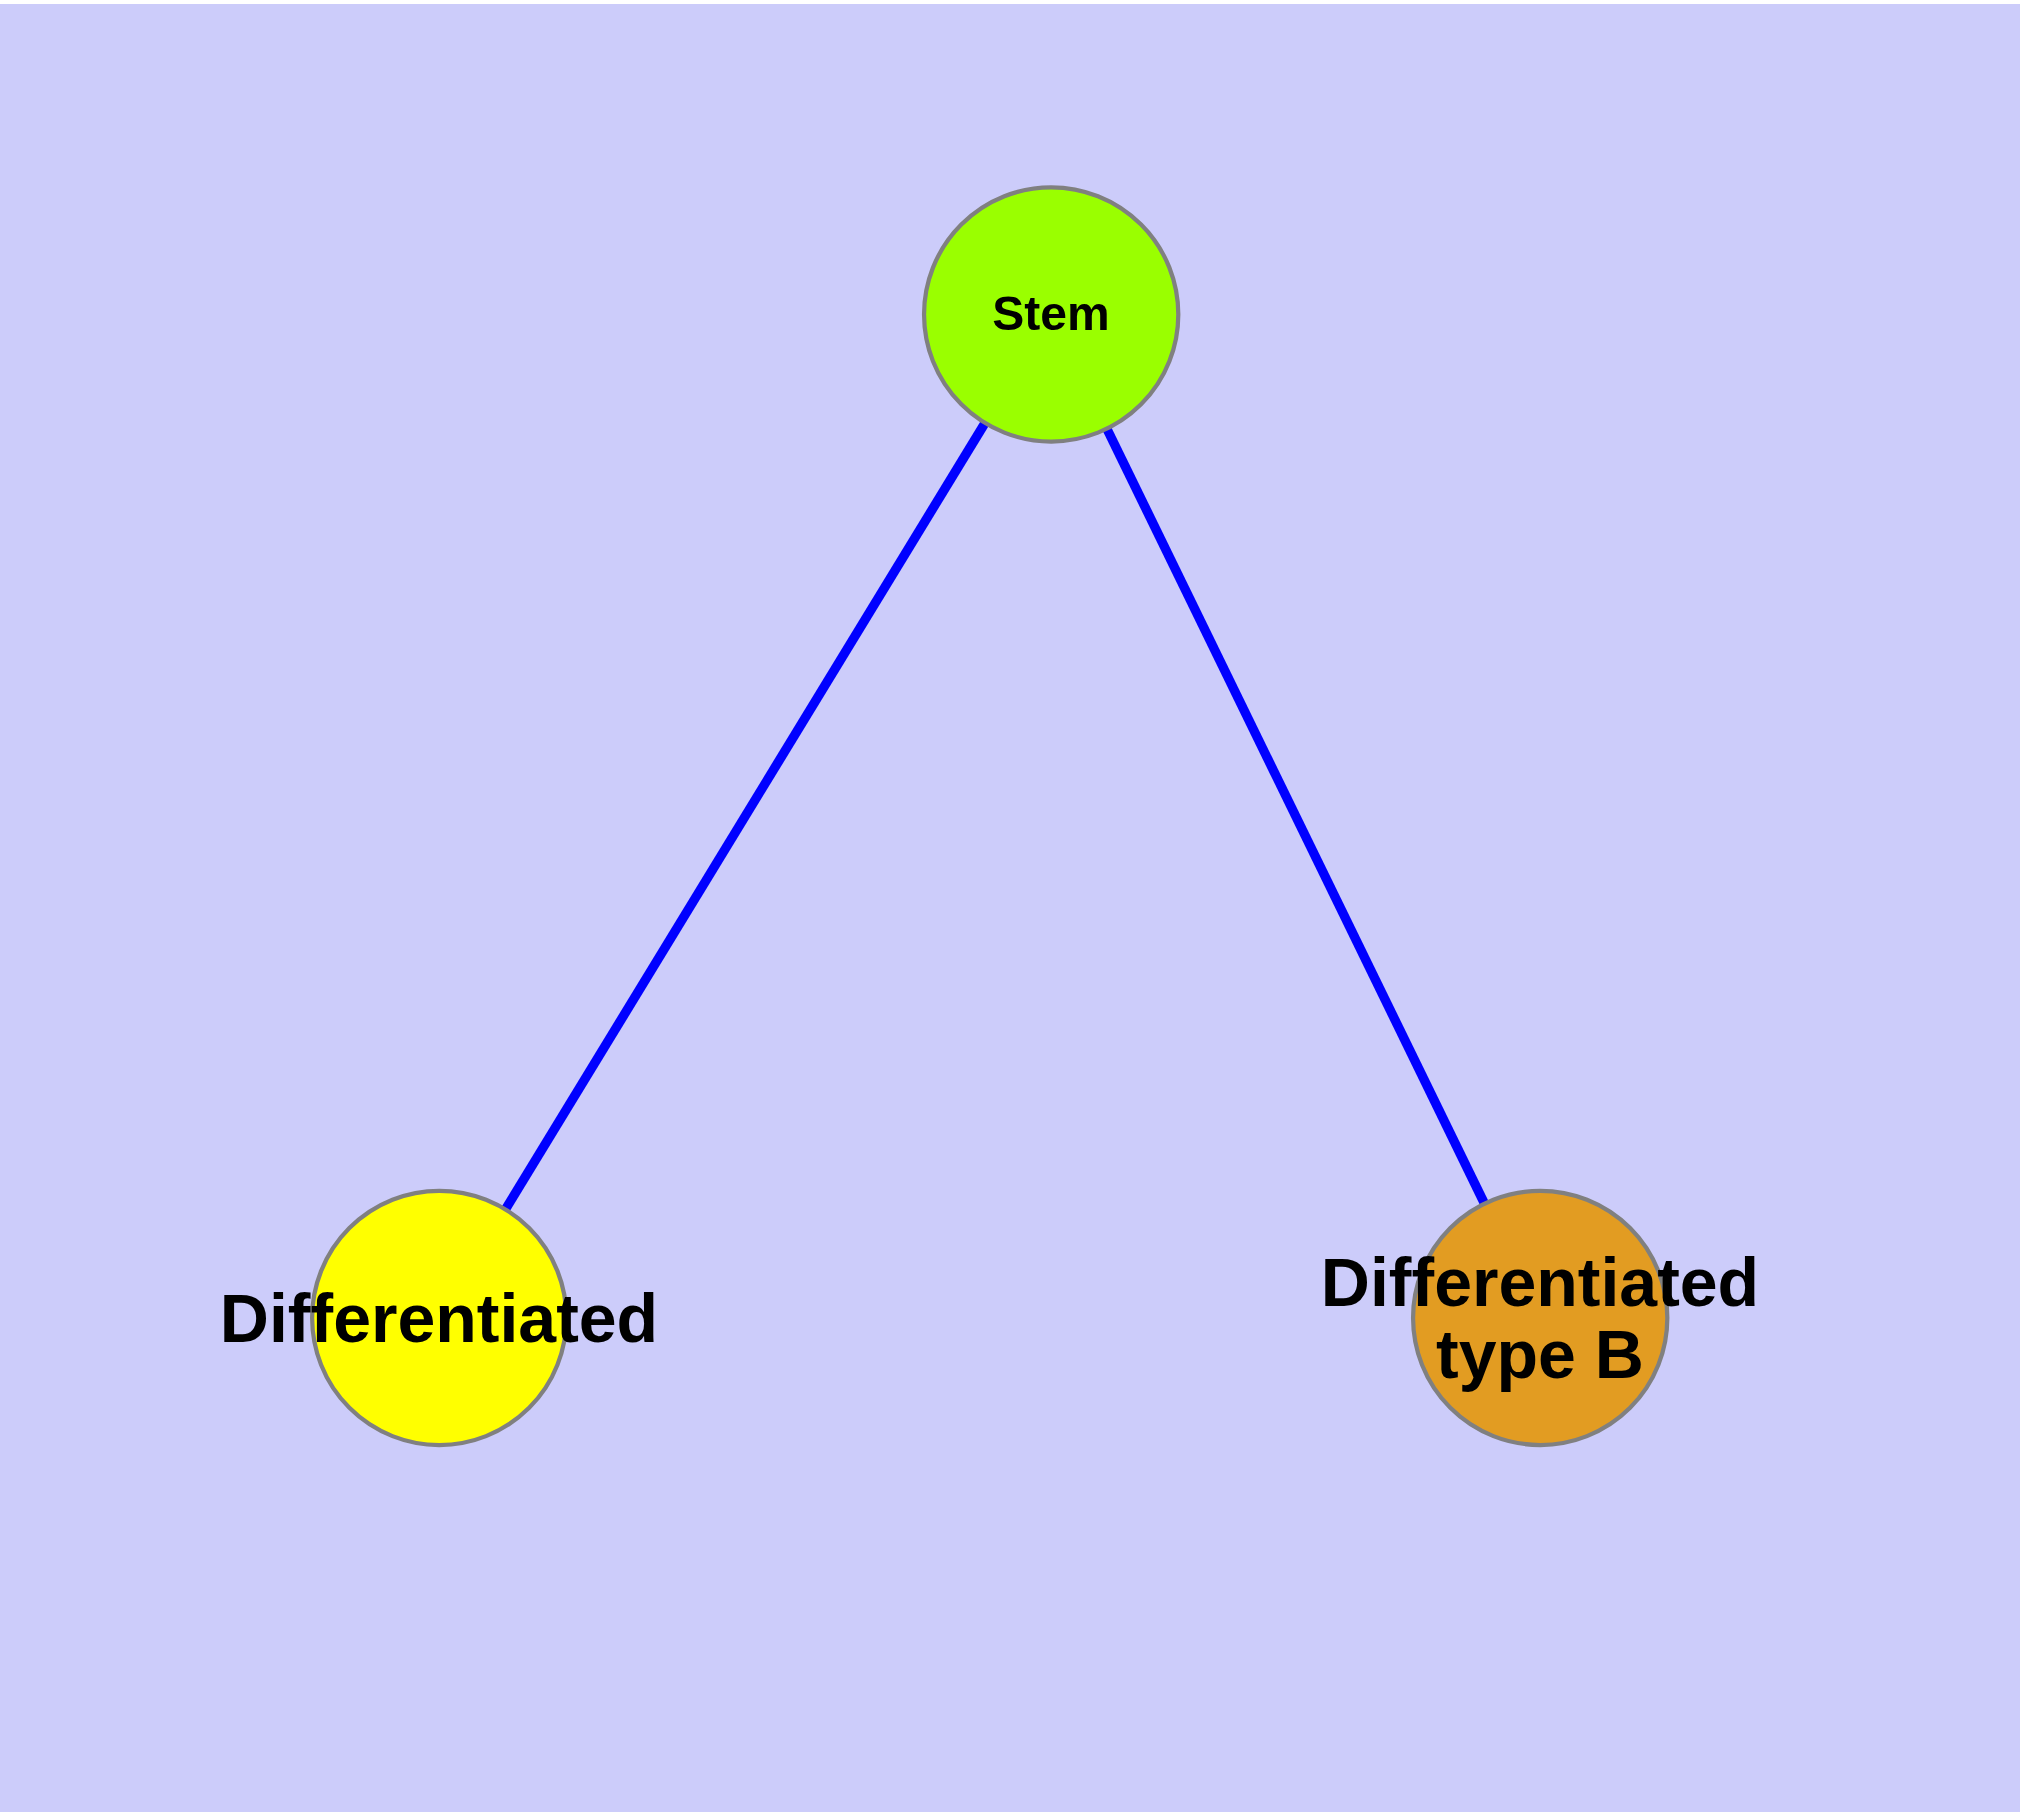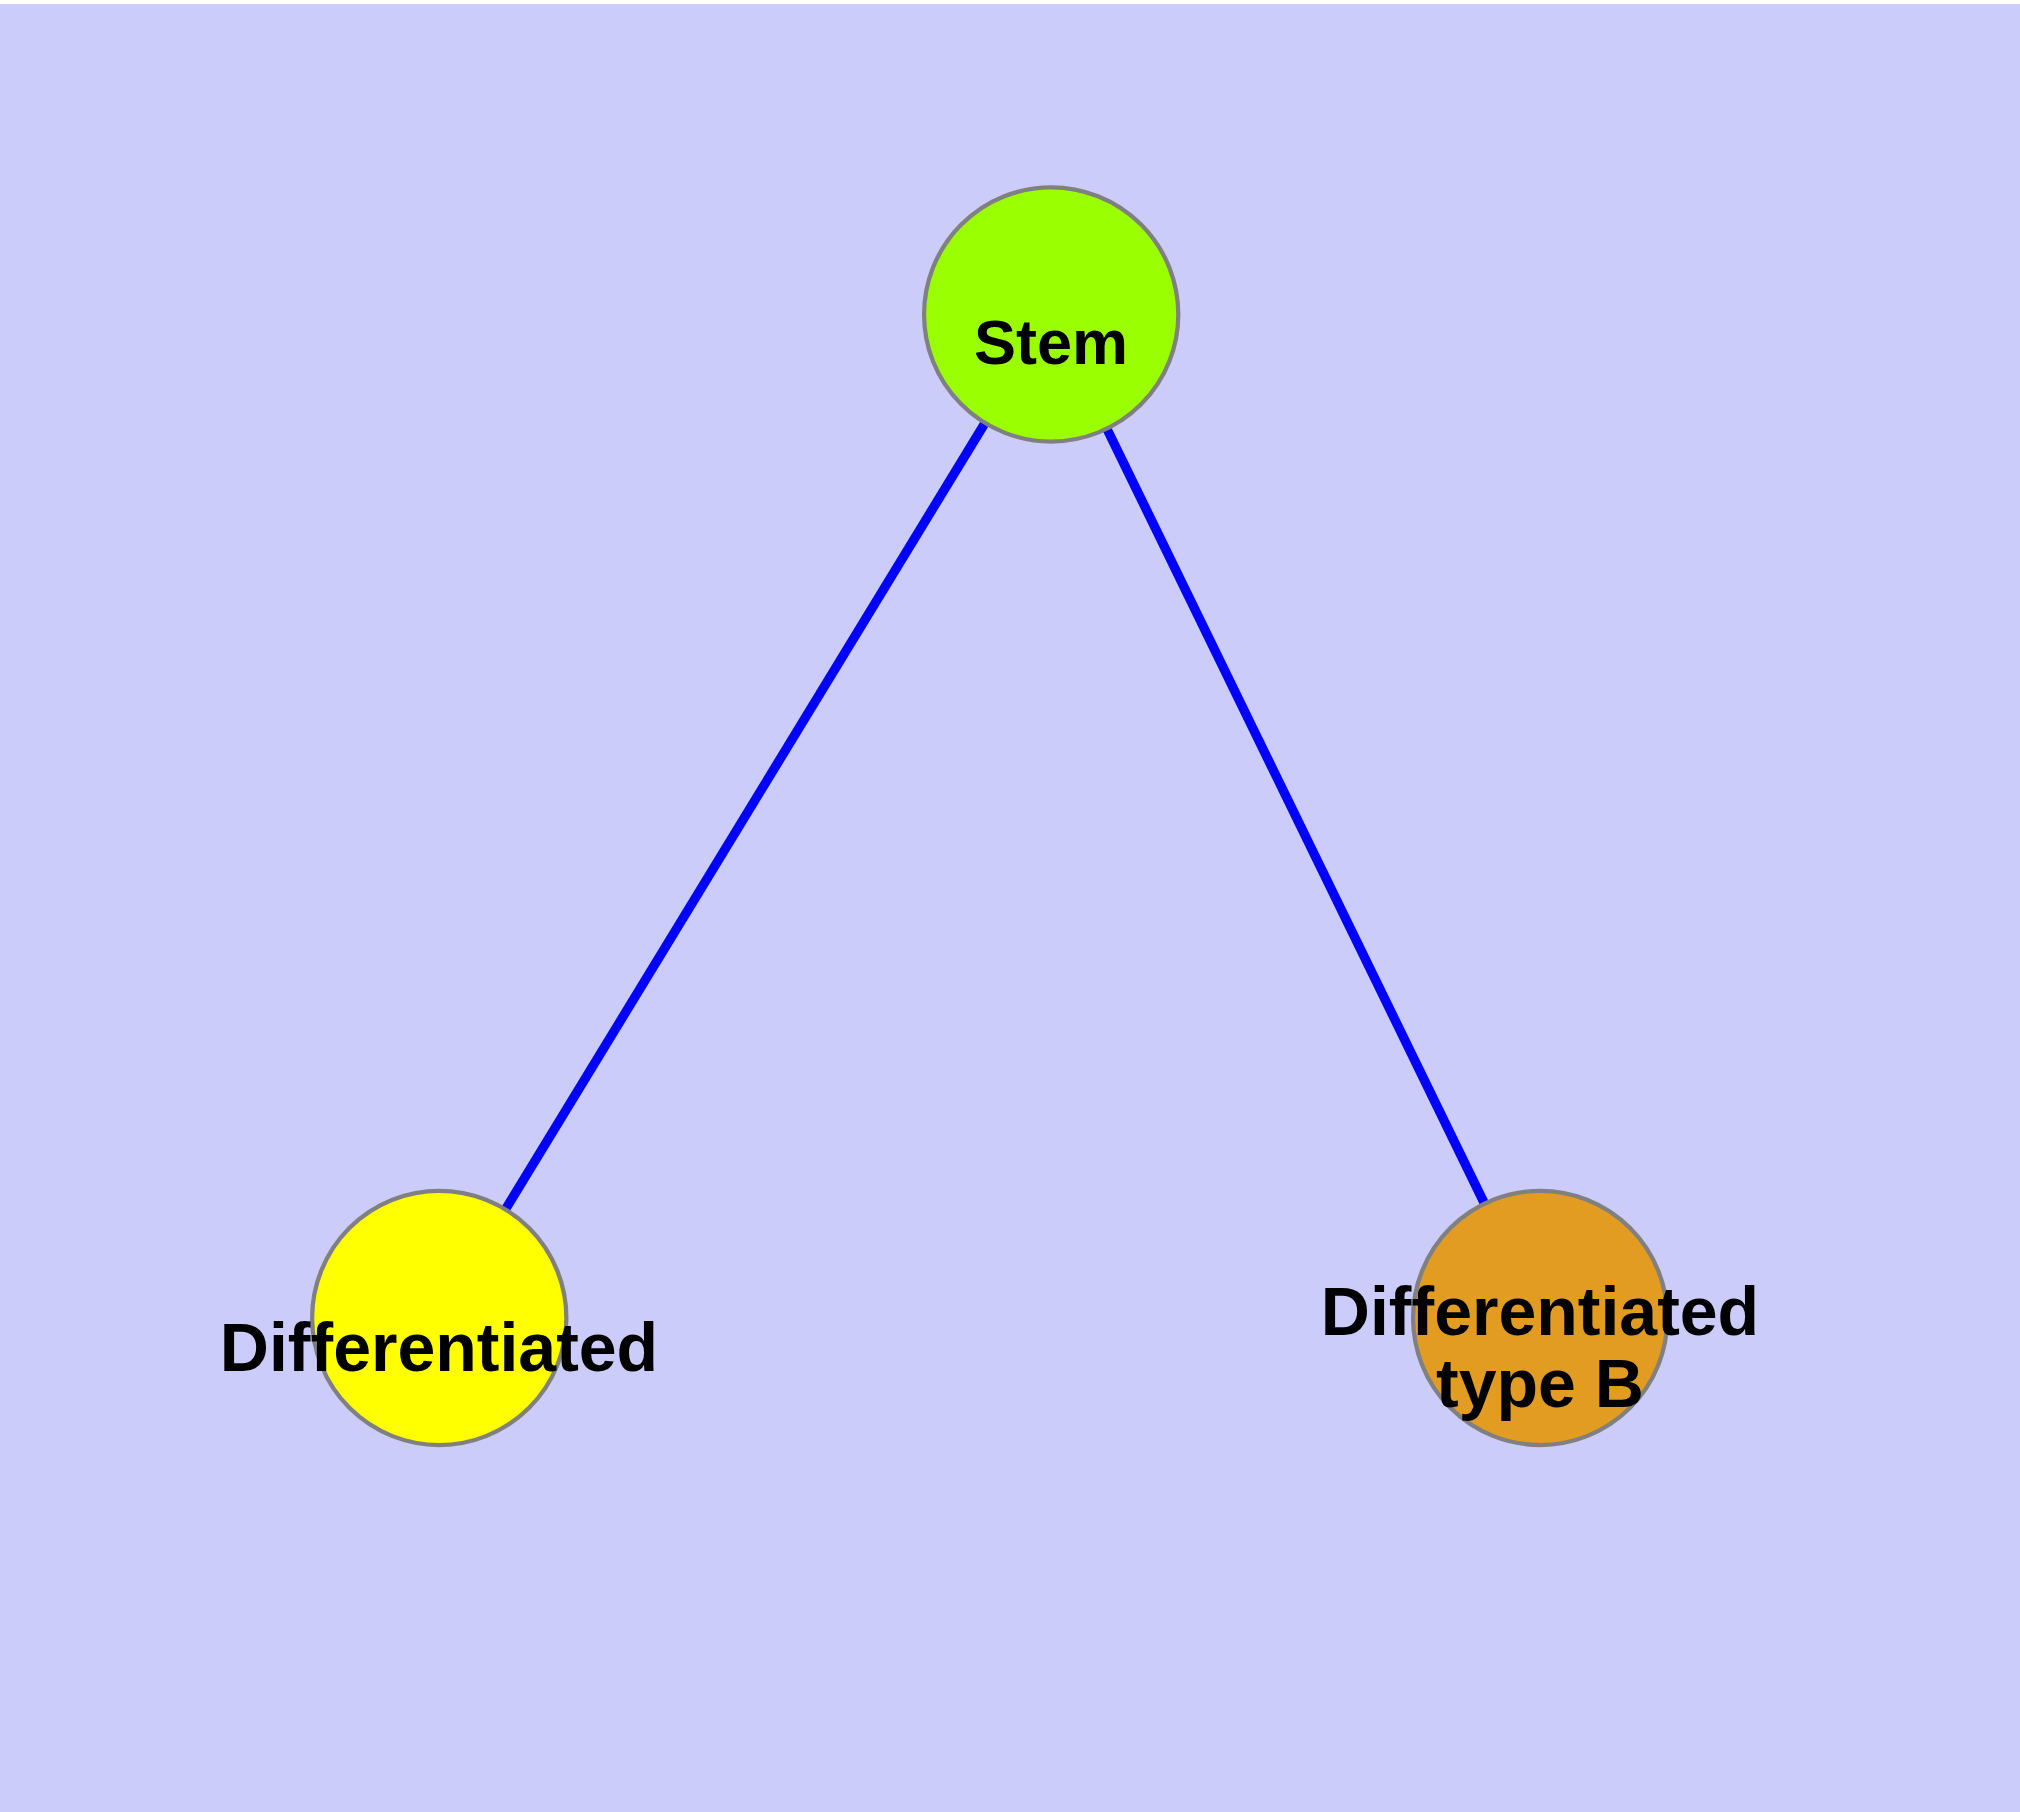--- a/index.html
+++ b/index.html
@@ -38,21 +38,20 @@
     line-height: 1.06;
     white-space: pre;
     pointer-events: none;
     transform: translate(-50%, -50%);
   }
   .node-label.single {
     font-size: 61px;
   }
   .node-label.multi {
     font-size: 68px;
-    margin-top: 29px;
   }
 </style>
 </head>
 <body>
 
 <div id="canvas" style="width: 2021px; height: 1812px; background: rgb(255, 255, 255);">
 
   <div id="plot-bg" style="background: rgb(204, 204, 250); top: 4.2px; width: 2021px; height: 1808px;"></div>
 
   <svg id="graph-svg" viewBox="0 0 2384 2138">
@@ -61,19 +60,19 @@
         <line x1="1305.7119330527864" y1="505.84043108232083" x2="1751.2880669472136" y2="1420.1595689176793" stroke="#0000ff" stroke-width="11" stroke-linecap="butt"></line>
       </g>
     <g id="node-layer">
         <circle cx="1240" cy="371" r="150" fill="#9aff00" stroke="#808080" stroke-width="5"></circle>
         <circle cx="518" cy="1555" r="150" fill="#ffff00" stroke="#808080" stroke-width="5"></circle>
         <circle cx="1817" cy="1555" r="150" fill="#e29c22" stroke="#808080" stroke-width="5"></circle>
       </g>
   </svg>
 
   <div id="label-layer">
-      <div class="node-label single" style="left: 1051px; top: 314px; font-size: 63px; color: rgb(0, 0, 0); margin-top: 28px;"><span>Stem</span></div>
+      <div class="node-label single" style="left: 1051px; top: 314px; font-size: 48px; color: rgb(0, 0, 0);"><span>Stem</span></div>
       <div class="node-label multi" style="left: 439px; top: 1318px; font-size: 68px; color: rgb(0, 0, 0);"><span>Differentiated</span><br></div>
       <div class="node-label multi" style="left: 1540px; top: 1318px; font-size: 68px; color: rgb(0, 0, 0);"><span>Differentiated</span><br><span>type B</span></div>
     </div>
 
 </div>
 
 
 </body></html>

